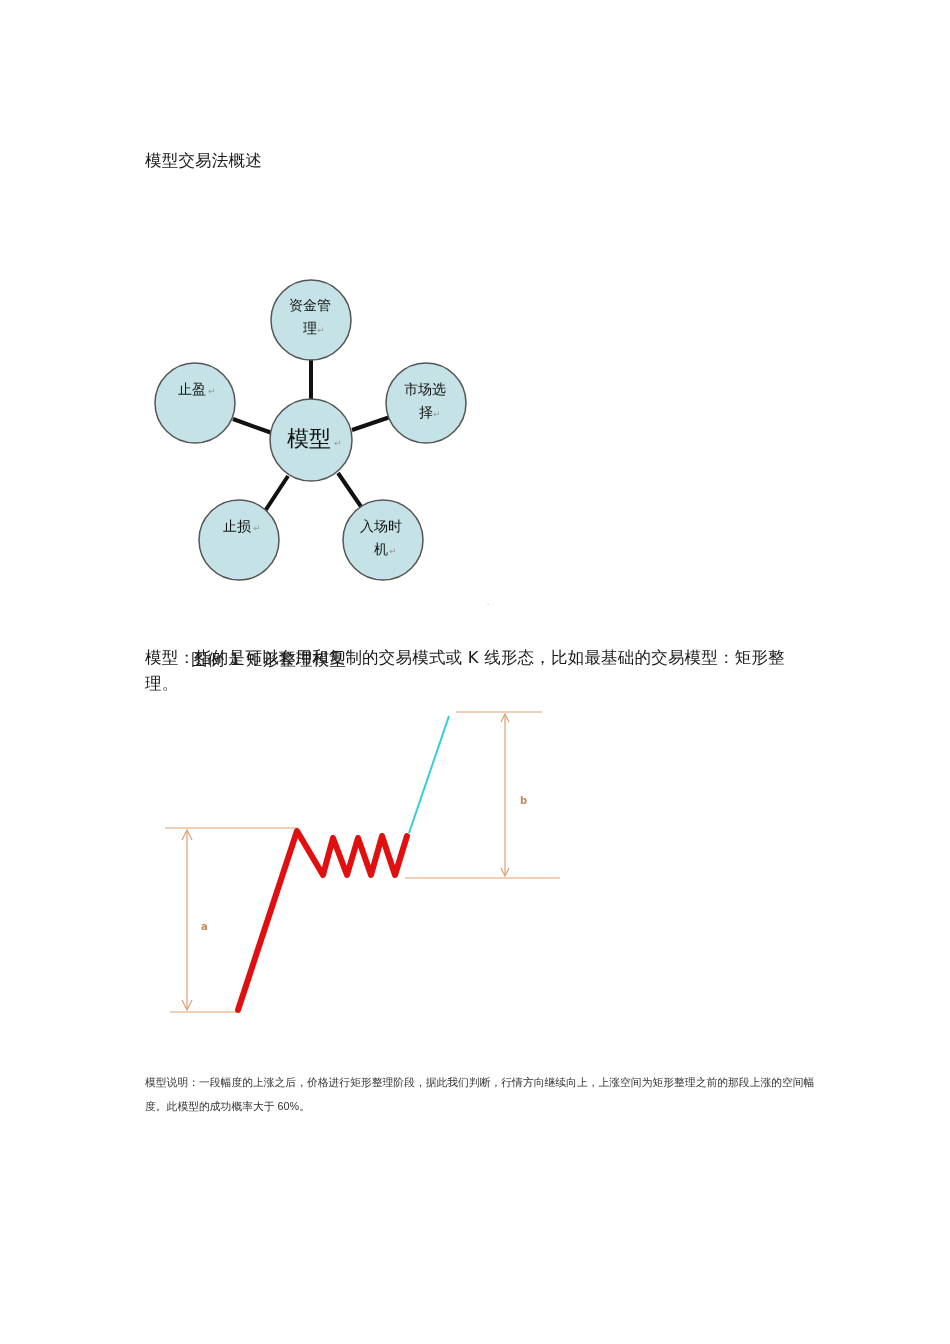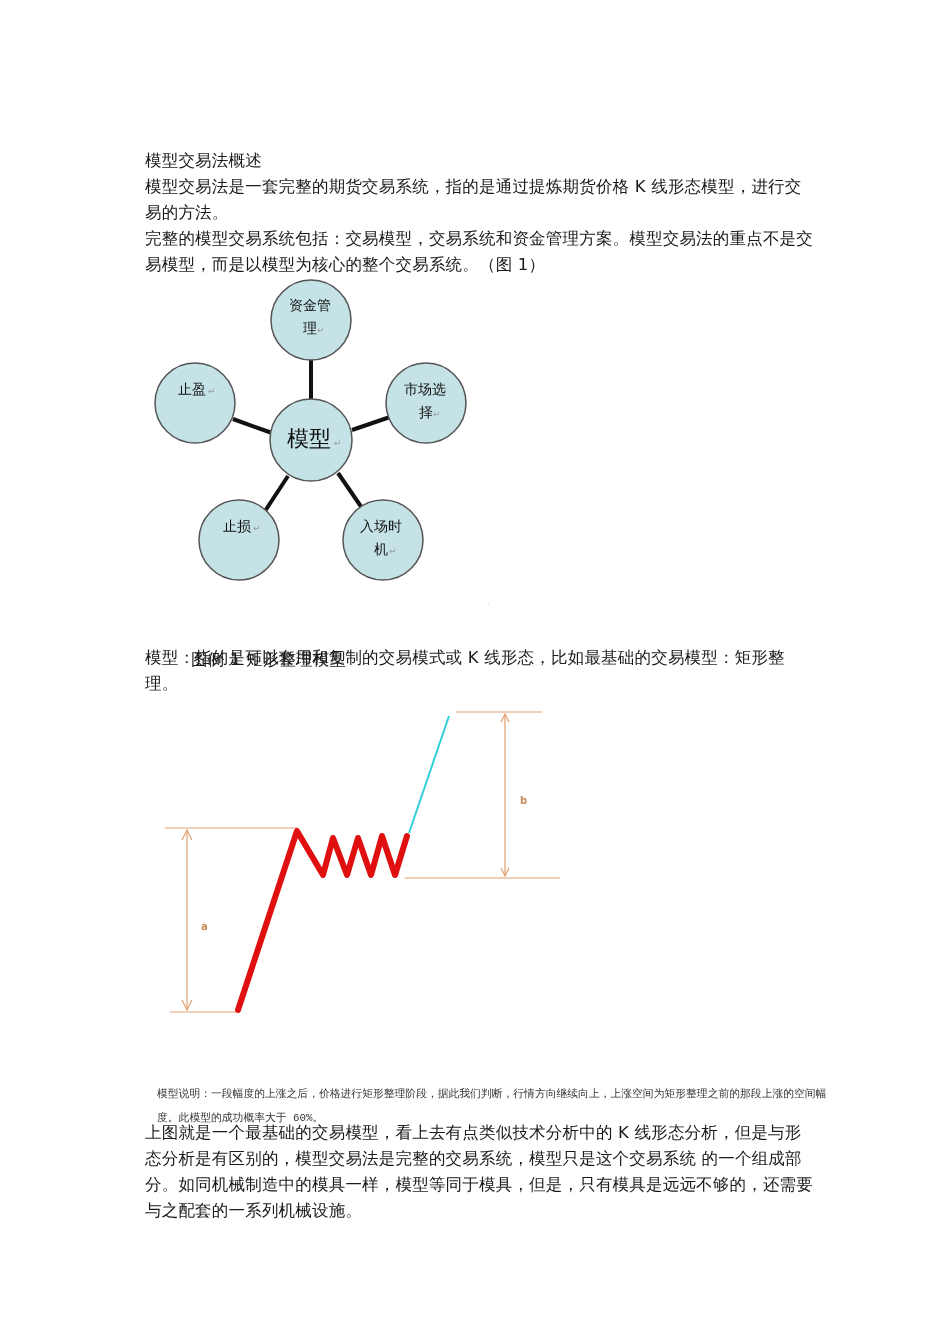--- a/index.html
+++ b/index.html
@@ -9,32 +9,30 @@
   .p { position: absolute; left: 145px; width: 670px; font-size: 16.5px; line-height: 26px;
        letter-spacing: 0.2px; margin: 0; white-space: normal; }
   .title { top: 148px; }
   .p1 { top: 174px; }
   .p2 { top: 226px; }
   .fig1 { position: absolute; left: 145px; top: 278px; width: 350px; height: 330px; }
   .p3 { top: 621px; margin-top: 24px; }
   .p4 { top: 647px; margin-left: 46px; }
   .fig2 { position: absolute; left: 150px; top: 700px; width: 420px; height: 330px; }
   .caption { position: absolute; left: 145px; top: 1070px; width: 672px; font-size: 10.8px;
-             line-height: 24px; color: #333; margin: 12px; font-family: Liberation Mono, monospace; }
+             line-height: 24px; color: #333; margin: 0; font-family: Liberation Sans, sans-serif; }
   .p5 { top: 1120px; }
   svg text { font-family: "DejaVu Sans", "Liberation Sans", sans-serif; }
 </style>
 </head>
 <body>
 
 <div class="page">
 
   <p class="p title">模型交易法概述</p>
-  <p class="p p1">模型交易法是一套完整的期货交易系统，指的是通过提炼期货价格 K 线形态模型，进行交易的方法。</p>
-  <p class="p p2">完整的模型交易系统包括：交易模型，交易系统和资金管理方案。模型交易法的重点不是交易模型，而是以模型为核心的整个交易系统。（图 1）</p>
 
   <svg class="fig1" viewBox="0 0 350 330" width="350" height="330">
     <g stroke="#111" stroke-width="4">
       <line x1="166" y1="80" x2="166" y2="128"></line>
       <line x1="207" y1="152" x2="248" y2="138"></line>
       <line x1="193" y1="195" x2="217" y2="230"></line>
       <line x1="143" y1="198" x2="120" y2="233"></line>
       <line x1="127" y1="155" x2="88" y2="141"></line>
     </g>
     <g fill="#c5e3e6" stroke="#555" stroke-width="1.5">
@@ -85,15 +83,14 @@
     </g>
     <g fill="#c88a55" font-size="10" font-weight="bold">
       <text x="51" y="230">a</text>
       <text x="370" y="104">b</text>
     </g>
     <polyline points="88,310 147,131 173,175 183,138 197,175 208,138 221,175 232,136 245,175 257,136" fill="none" stroke="#e01010" stroke-width="6" stroke-linejoin="round" stroke-linecap="round"></polyline>
     <line x1="259" y1="133" x2="299" y2="16" stroke="#30d0d8" stroke-width="2"></line>
   </svg>
 
   <p class="caption">模型说明：一段幅度的上涨之后，价格进行矩形整理阶段，据此我们判断，行情方向继续向上，上涨空间为矩形整理之前的那段上涨的空间幅度。此模型的成功概率大于 60%。</p>
-  <p class="p p5">上图就是一个最基础的交易模型，看上去有点类似技术分析中的 K 线形态分析，但是与形态分析是有区别的，模型交易法是完整的交易系统，模型只是这个交易系统 的一个组成部分。如同机械制造中的模具一样，模型等同于模具，但是，只有模具是远远不够的，还需要与之配套的一系列机械设施。</p>
 
 </div>
 
 </body></html>

